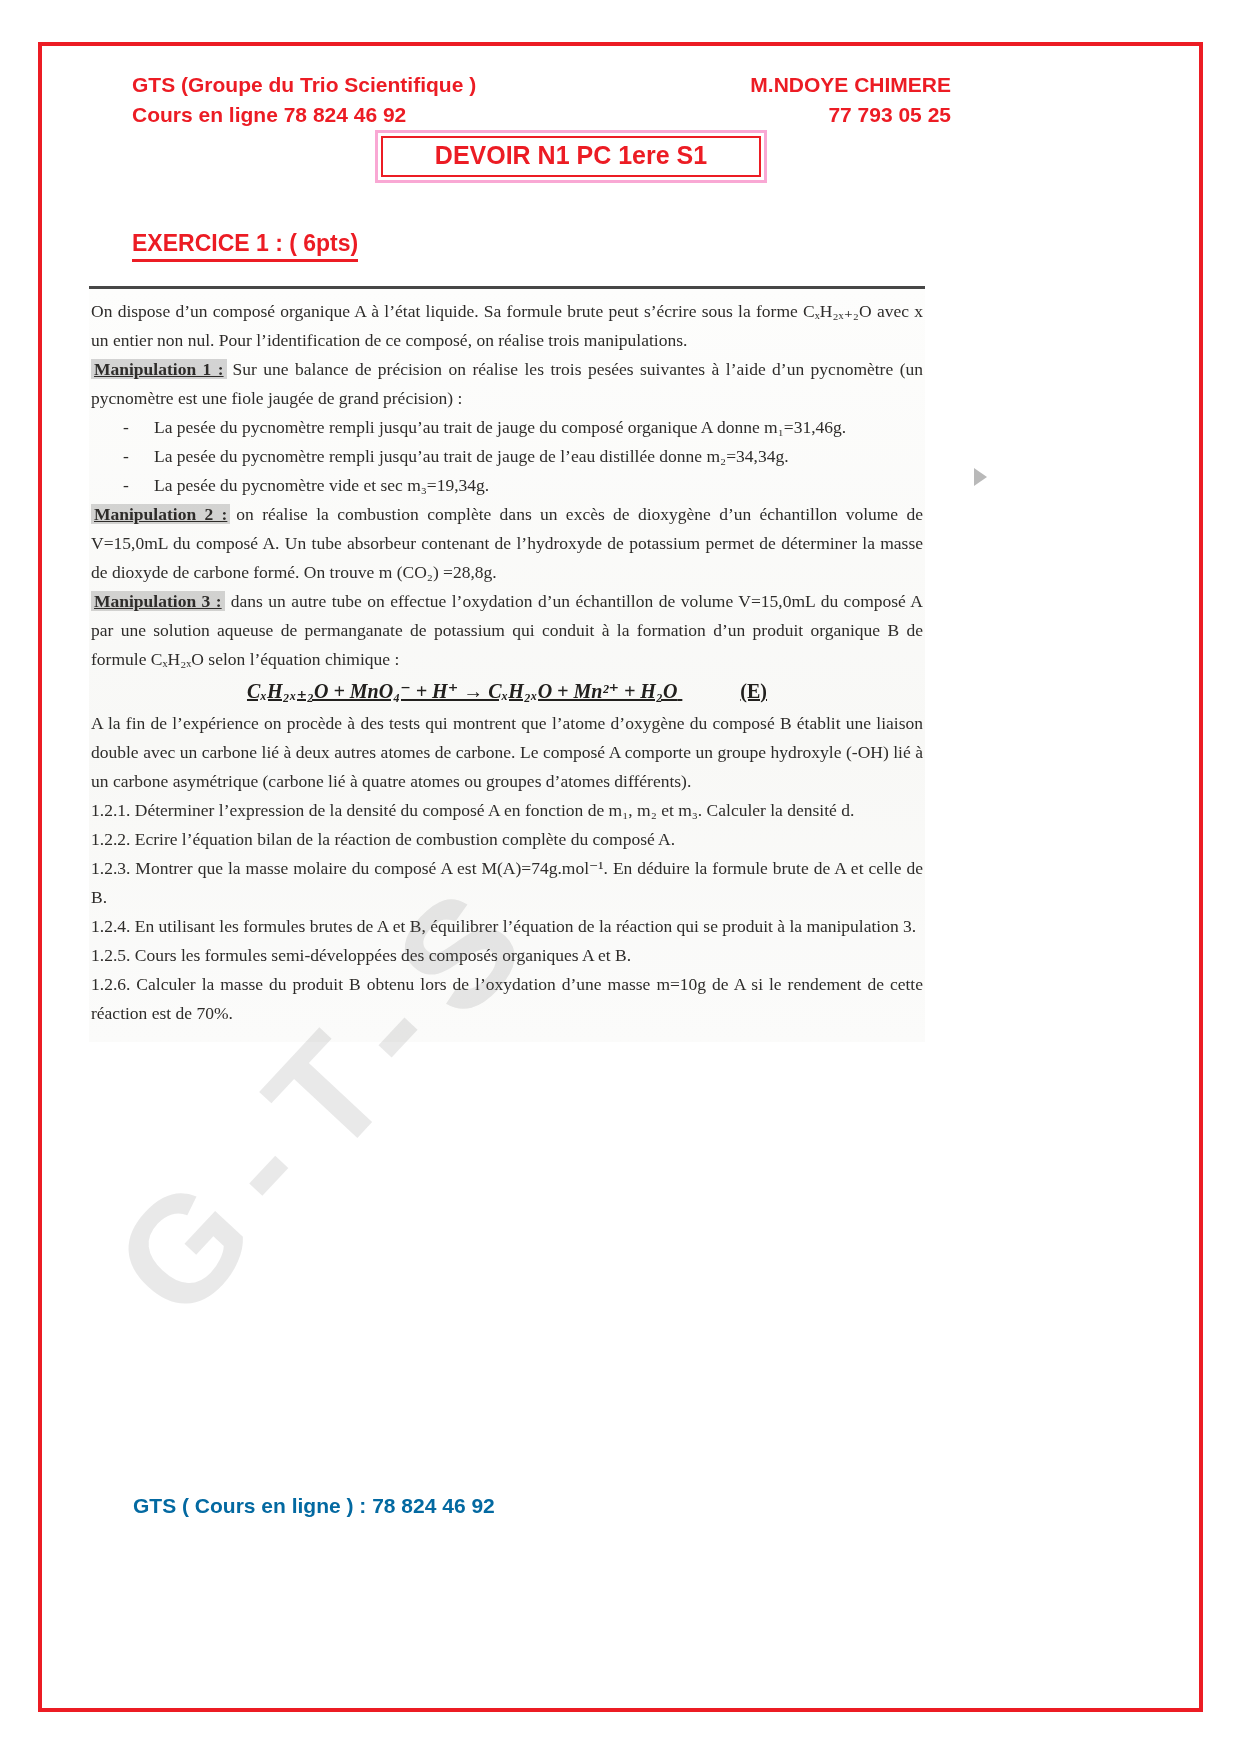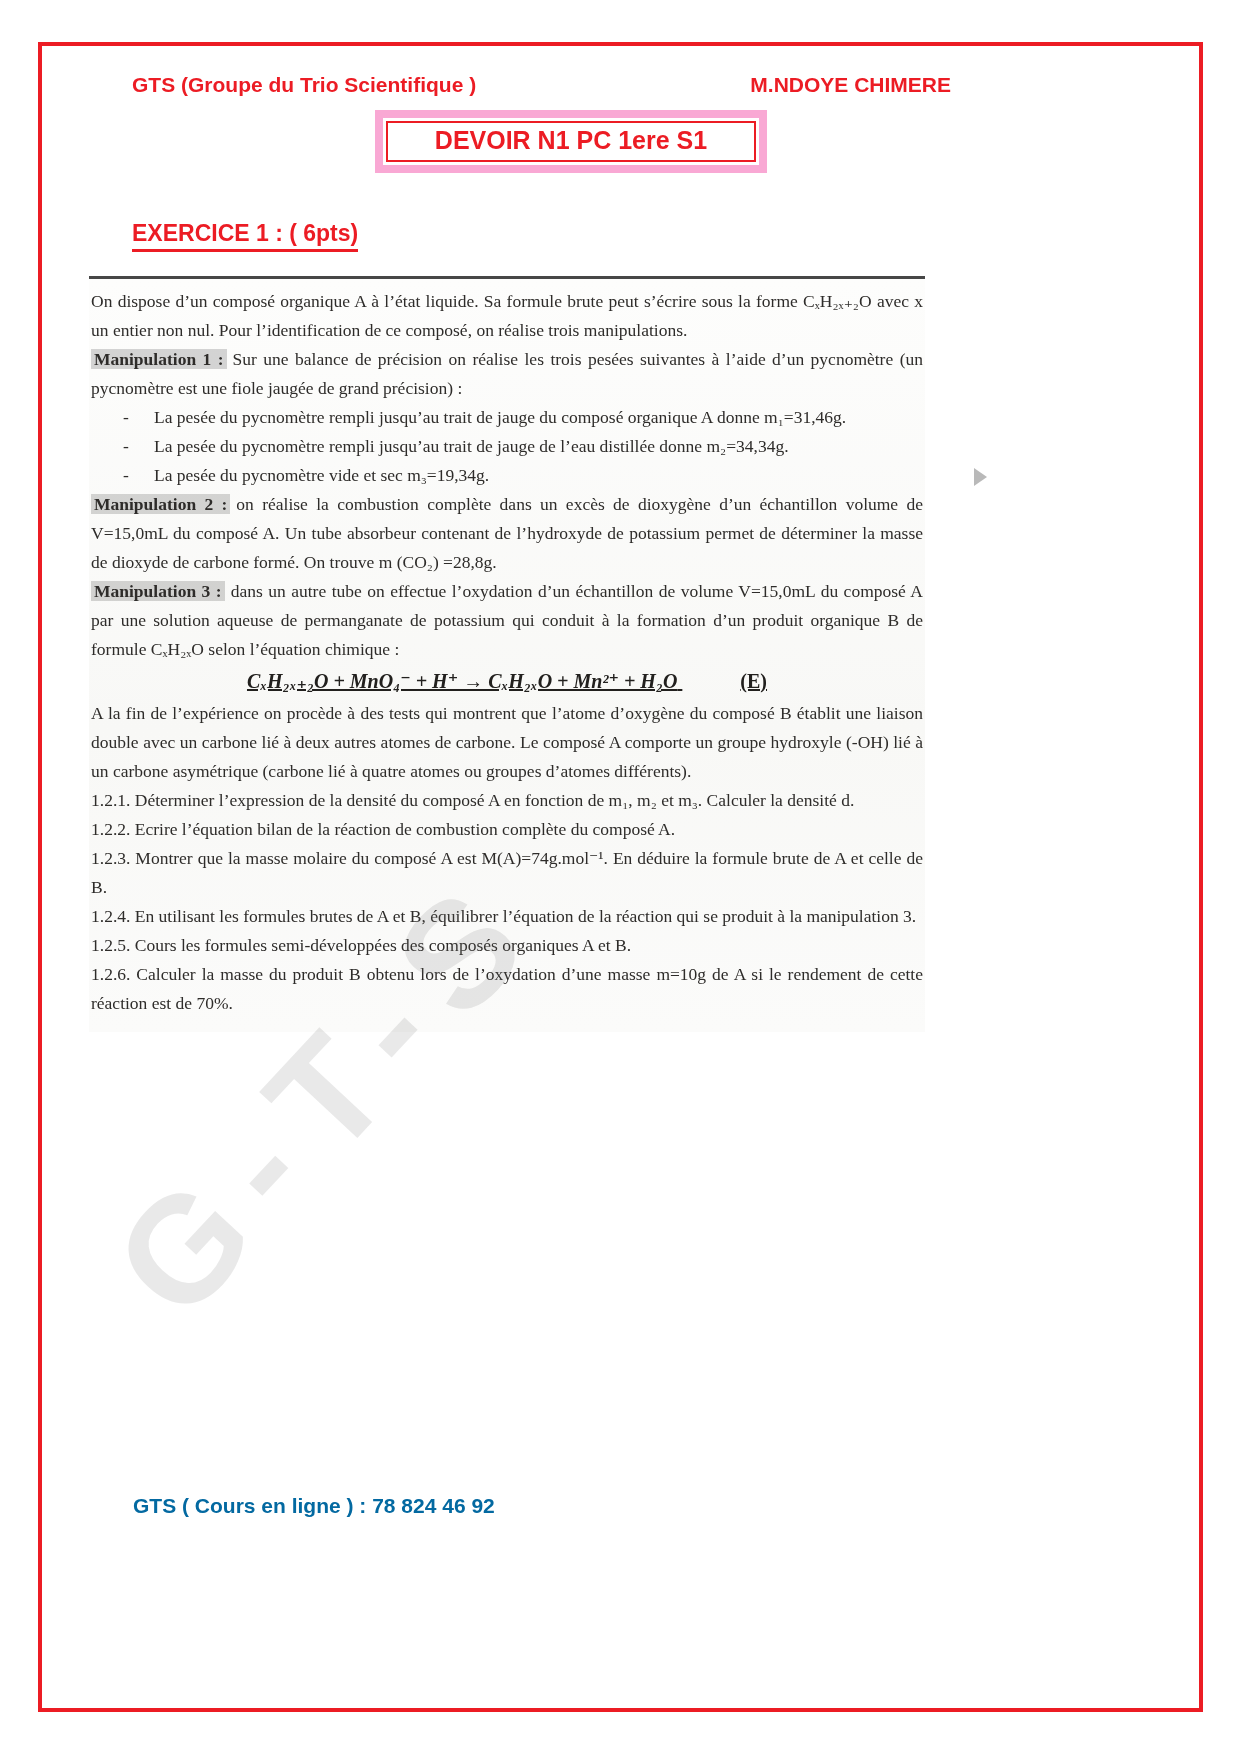--- a/index.html
+++ b/index.html
@@ -22,23 +22,23 @@
     position: absolute;
     left: 42px; top: 46px; right: 42px;
   }
 
   
   .header { margin: 24px 248px 0 90px; color: #ec1c24; font-weight: bold; font-size: 21px; }
   .header-row { display: flex; justify-content: space-between; line-height: 30px; }
 
   
   .title-box-outer {
-    margin: 10px 0 0 333px;
+    margin: 0 0 0 333px;
     width: 392px;
-    border: 8px solid #f9a8d4;
+    border: 3px solid #f9a8d4;
     padding: 3px;
   }
   .title-box-inner {
     border: 2px solid #ec1c24;
     text-align: center;
     padding: 3px 0 5px 0;
   }
   .title-text { color: #ec1c24; font-weight: bold; font-size: 25px; }
 
   
@@ -61,20 +61,21 @@
     font-family: "Liberation Serif", "DejaVu Serif", serif;
     font-size: 17.5px;
     line-height: 29px;
     color: #2e2c2a;
     text-align: justify;
     background: linear-gradient(180deg, #fdfdfc 0%, #f8f8f6 60%, #fbfbfa 100%);
   }
   .scan-body p { margin: 0; }
   .manip-label {
     font-weight: bold;
+    text-decoration: underline;
     background: rgba(70,70,70,0.22);
     padding: 0 3px;
     margin-right: 6px;
   }
   .bullet { display: flex; padding-left: 32px; text-align: left; }
   .bullet .dash { width: 31px; flex: 0 0 31px; }
 
   .equation-row {
     text-align: center;
     font-size: 20px;
@@ -128,20 +129,24 @@
 <div class="page">
   <div class="frame"></div>
 
   <div class="content">
 
     <div class="header">
       <div class="header-row">
         <span>GTS   (Groupe du Trio Scientifique  )</span>
         <span>M.NDOYE CHIMERE</span>
       </div>
+      <div class="header-row">
+        <span>Cours en ligne 78 824 46 92</span>
+        <span>77 793 05 25</span>
+      </div>
     </div>
 
     <div class="title-box-outer">
       <div class="title-box-inner">
         <span class="title-text">DEVOIR N1 PC   1ere S1</span>
       </div>
     </div>
 
     <div class="exercise-heading">
       <span>EXERCICE 1 : ( 6pts)</span>

